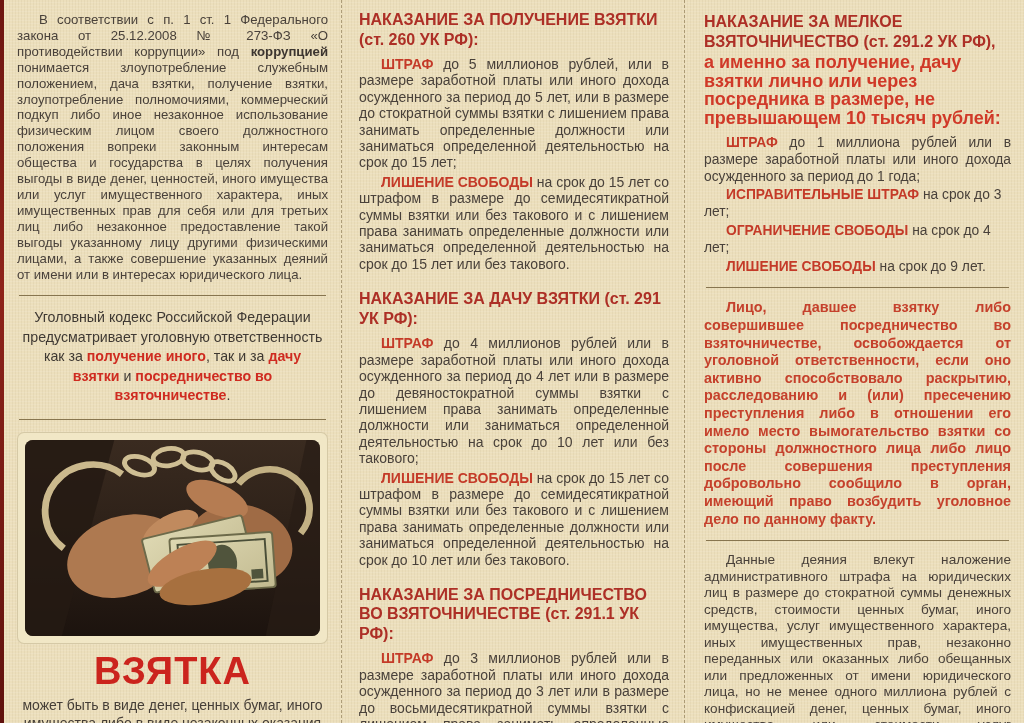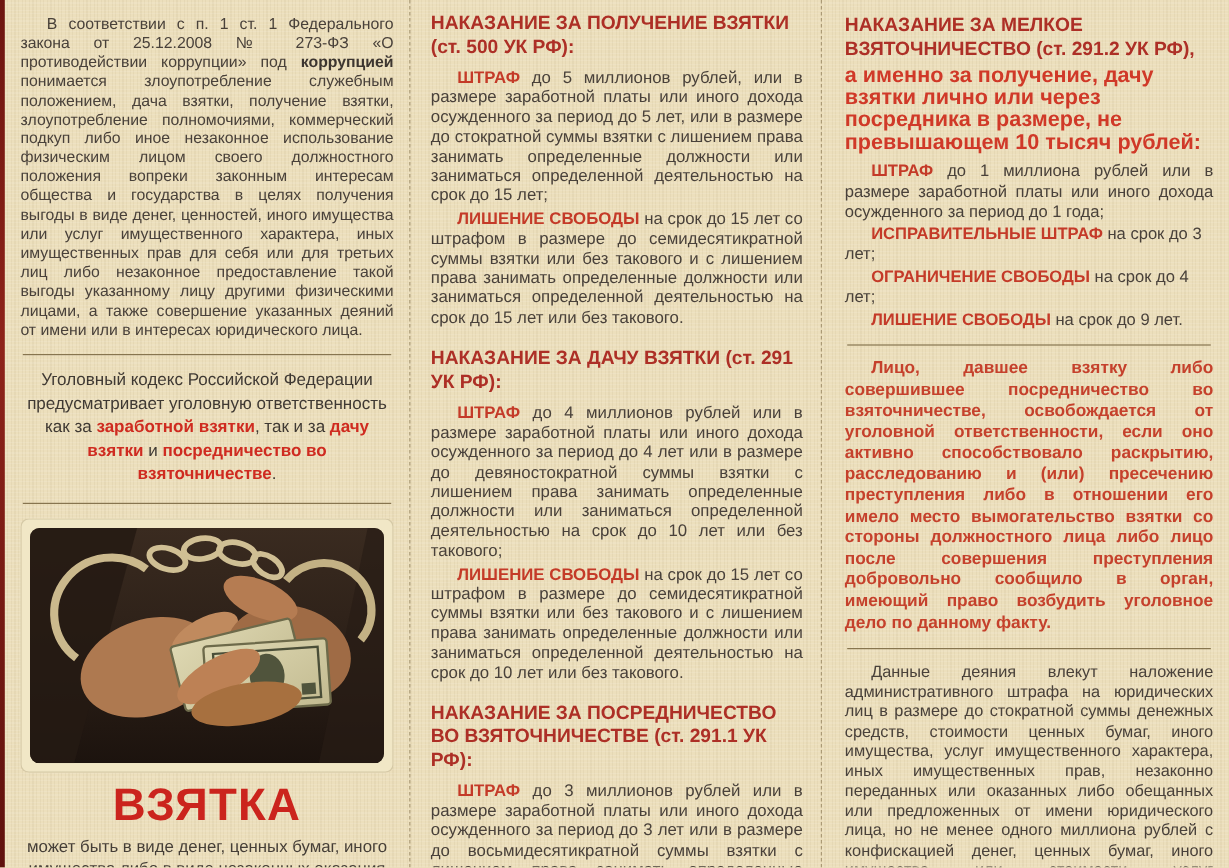--- a/index.html
+++ b/index.html
@@ -56,21 +56,21 @@
 
 <div class="page">
   <div class="spine"></div>
   <div class="cols">
 
     <div class="col col-1">
       <p class="body-text indent"><span>В соответствии с п. 1 ст. 1 Федерального закона от 25.12.2008 № 273-ФЗ «О противодействии коррупции» под </span><span class="b">коррупцией</span><span> понимается злоупотребление служебным положением, дача взятки, получение взятки, злоупотребление полномочиями, коммерческий подкуп либо иное незаконное использование физическим лицом своего должностного положения вопреки законным интересам общества и государства в целях получения выгоды в виде денег, ценностей, иного имущества или услуг имущественного характера, иных имущественных прав для себя или для третьих лиц либо незаконное предоставление такой выгоды указанному лицу другими физическими лицами, а также совершение указанных деяний от имени или в интересах юридического лица.</span></p>
 
       <hr class="rule">
 
-      <p class="code-note"><span>Уголовный кодекс Российской Федерации предусматривает уголовную ответственность как за </span><span class="red-strong">заработной взятки</span><span>, так и за </span><span class="red-strong">дачу взятки</span><span> и </span><span class="red-strong">посредничество во взяточничестве</span><span>.</span></p>
+      <p class="code-note"><span>Уголовный кодекс Российской Федерации предусматривает уголовную ответственность как за </span><span class="red-strong">получение иного</span><span>, так и за </span><span class="red-strong">дачу взятки</span><span> и </span><span class="red-strong">посредничество во взяточничестве</span><span>.</span></p>
 
       <hr class="rule">
 
       <div class="photo-frame">
         <div class="photo">
           <svg viewBox="0 0 304 206" preserveAspectRatio="none">
             <defs>
               <linearGradient id="pbg" x1="0" y1="0" x2="0" y2="1">
                 <stop offset="0" stop-color="#3a2b20"></stop>
                 <stop offset=".55" stop-color="#2b1f17"></stop>
@@ -116,21 +116,21 @@
         </div>
       </div>
 
       <div class="big-title">ВЗЯТКА</div>
       <p class="definition">может быть в виде денег, ценных бумаг, иного имущества либо в виде незаконных оказания услуг имущественного характера или предоставления иных имущественных прав.</p>
     </div>
 
     <div class="col col-2">
 
       <div class="section">
-        <h3 class="sec-head">НАКАЗАНИЕ ЗА ПОЛУЧЕНИЕ ВЗЯТКИ (ст. 500 УК РФ):</h3>
+        <h3 class="sec-head">НАКАЗАНИЕ ЗА ПОЛУЧЕНИЕ ВЗЯТКИ (ст. 260 УК РФ):</h3>
         <p class="penalty indent"><span class="label-red">ШТРАФ</span><span> до 5 миллионов рублей, или в размере заработной платы или иного дохода осужденного за период до 5 лет, или в размере до стократной суммы взятки с лишением права занимать определенные должности или заниматься определенной деятельностью на срок до 15 лет;</span></p>
         <p class="penalty indent"><span class="label-red">ЛИШЕНИЕ СВОБОДЫ</span><span> на срок до 15 лет со штрафом в размере до семидесятикратной суммы взятки или без такового и с лишением права занимать определенные должности или заниматься определенной деятельностью на срок до 15 лет или без такового.</span></p>
       </div>
 
       <div class="section">
         <h3 class="sec-head">НАКАЗАНИЕ ЗА ДАЧУ ВЗЯТКИ (ст. 291 УК РФ):</h3>
         <p class="penalty indent"><span class="label-red">ШТРАФ</span><span> до 4 миллионов рублей или в размере заработной платы или иного дохода осужденного за период до 4 лет или в размере до девяностократной суммы взятки с лишением права занимать определенные должности или заниматься определенной деятельностью на срок до 10 лет или без такового;</span></p>
         <p class="penalty indent"><span class="label-red">ЛИШЕНИЕ СВОБОДЫ</span><span> на срок до 15 лет со штрафом в размере до семидесятикратной суммы взятки или без такового и с лишением права занимать определенные должности или заниматься определенной деятельностью на срок до 10 лет или без такового.</span></p>
       </div>
 

